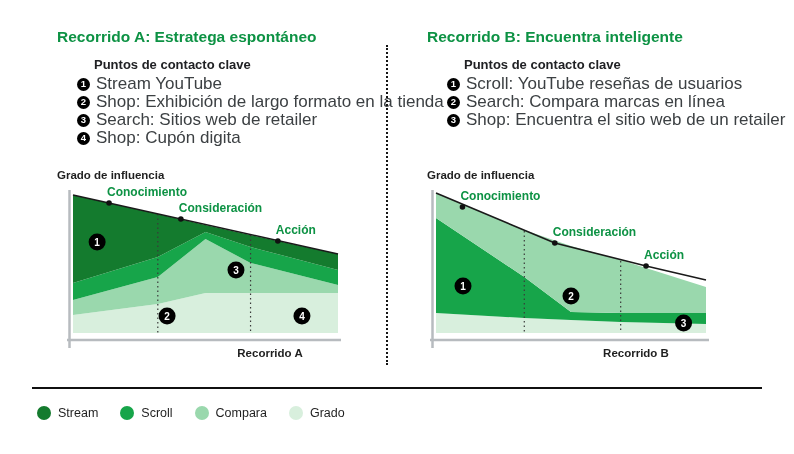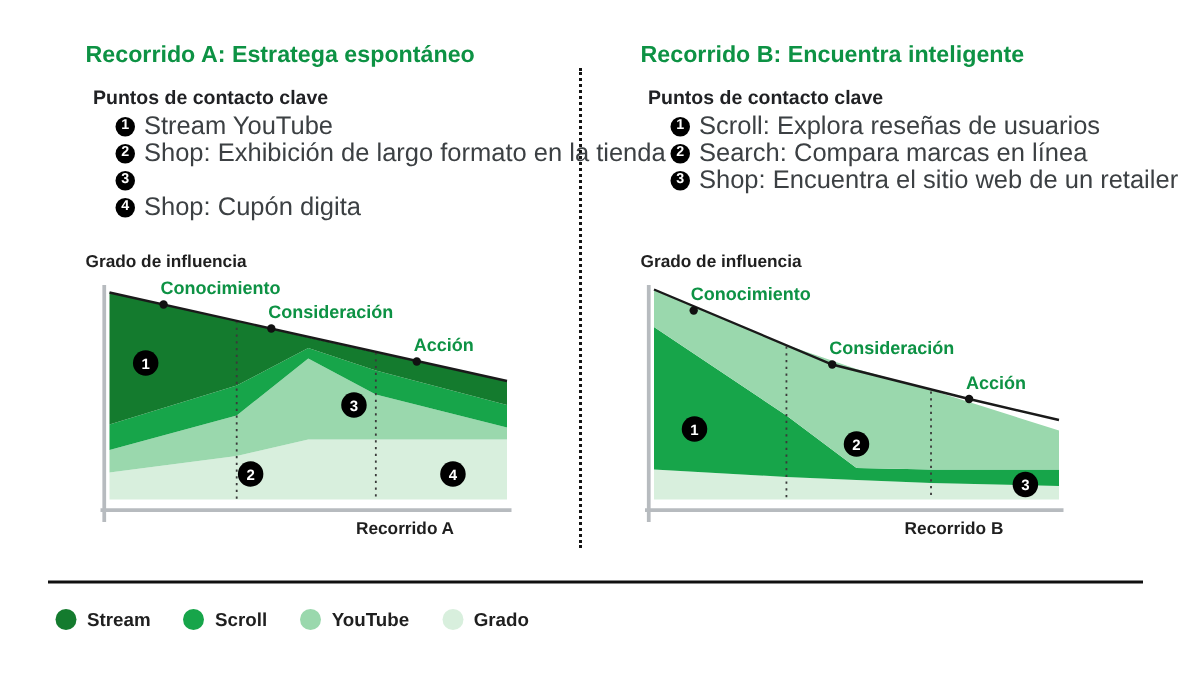--- a/index.html
+++ b/index.html
@@ -2,34 +2,34 @@
 <html><head>
 <meta charset="utf-8">
 <style>
   html,body{margin:0;padding:0;}
   body{
     width:794px;height:454px;position:relative;background:#ffffff;
     font-family:"Liberation Sans", sans-serif;color:#202124;overflow:hidden;
   }
   .abs{position:absolute;}
   .panel-title{font-size:15.5px;font-weight:bold;color:#0d9244;white-space:nowrap;}
-  .tp-heading{font-size:13px;font-weight:bold;color:#202124;white-space:nowrap;}
+  .tp-heading{font-size:13px;font-weight:bold;color:#202124;white-space:nowrap;margin-left:32px;}
   .tp-list{display:flex;flex-direction:column;gap:4px;}
   .tp-item{display:flex;align-items:center;gap:6px;height:14px;}
   .num{
     width:13px;height:13px;border-radius:50%;background:#000;color:#fff;
     font-size:9.5px;font-weight:bold;display:inline-flex;align-items:center;
     justify-content:center;flex:0 0 13px;line-height:1;
   }
   .tp-text{font-size:17px;color:#3c4043;white-space:nowrap;}
   .y-axis-label{font-size:11.5px;font-weight:bold;color:#1f1f1f;white-space:nowrap;}
   .x-axis-label{font-size:11.5px;font-weight:bold;color:#1f1f1f;text-align:center;}
   .divider-v{border-left:2px dotted #141414;width:0;}
   .rule-h{border-top:2px solid #101010;height:0;}
-  .legend{display:flex;align-items:center;gap:22px;font-weight:bold;}
+  .legend{display:flex;align-items:center;gap:22px;}
   .legend-item{display:flex;align-items:center;gap:7px;}
   .legend-dot{width:14px;height:14px;border-radius:50%;display:inline-block;}
   .legend-label{font-size:12.5px;color:#1f1f1f;}
   svg text{font-family:"Liberation Sans", sans-serif;}
 </style>
 </head>
 <body>
 
 <div class="abs panel-title" style="left:57px;top:28px;text-align:center;">Recorrido A: Estratega espontáneo</div>
 <div class="abs tp-heading" style="left:62px;top:57px;">Puntos de contacto clave</div>
@@ -37,33 +37,34 @@
     <div class="tp-item">
       <span class="num">1</span>
       <span class="tp-text">Stream YouTube</span>
     </div>
     <div class="tp-item">
       <span class="num">2</span>
       <span class="tp-text">Shop: Exhibición de largo formato en la tienda</span>
     </div>
     <div class="tp-item">
       <span class="num">3</span>
+      <span class="tp-text">Search: Sitios web de retailer</span>
     </div>
     <div class="tp-item">
       <span class="num">4</span>
       <span class="tp-text">Shop: Cupón digita</span>
     </div>
   </div>
 
 <div class="abs panel-title" style="left:427px;top:28px;">Recorrido B: Encuentra inteligente</div>
 <div class="abs tp-heading" style="left:432px;top:57px;">Puntos de contacto clave</div>
 <div class="abs tp-list" style="left:447px;top:77px;">
     <div class="tp-item">
       <span class="num">1</span>
-      <span class="tp-text">Scroll: Explora reseñas de usuarios</span>
+      <span class="tp-text">Scroll: YouTube reseñas de usuarios</span>
     </div>
     <div class="tp-item">
       <span class="num">2</span>
       <span class="tp-text">Search: Compara marcas en línea</span>
     </div>
     <div class="tp-item">
       <span class="num">3</span>
       <span class="tp-text">Shop: Encuentra el sitio web de un retailer</span>
     </div>
   </div>
@@ -128,19 +129,19 @@
     <div class="legend-item">
       <span class="legend-dot" style="background: rgb(20, 123, 46);"></span>
       <span class="legend-label">Stream</span>
     </div>
     <div class="legend-item">
       <span class="legend-dot" style="background: rgb(23, 165, 74);"></span>
       <span class="legend-label">Scroll</span>
     </div>
     <div class="legend-item">
       <span class="legend-dot" style="background: rgb(154, 216, 173);"></span>
-      <span class="legend-label">YouTube</span>
+      <span class="legend-label">Compara</span>
     </div>
     <div class="legend-item">
       <span class="legend-dot" style="background: rgb(216, 239, 221);"></span>
       <span class="legend-label">Grado</span>
     </div>
   </div>
 
 </body></html>

